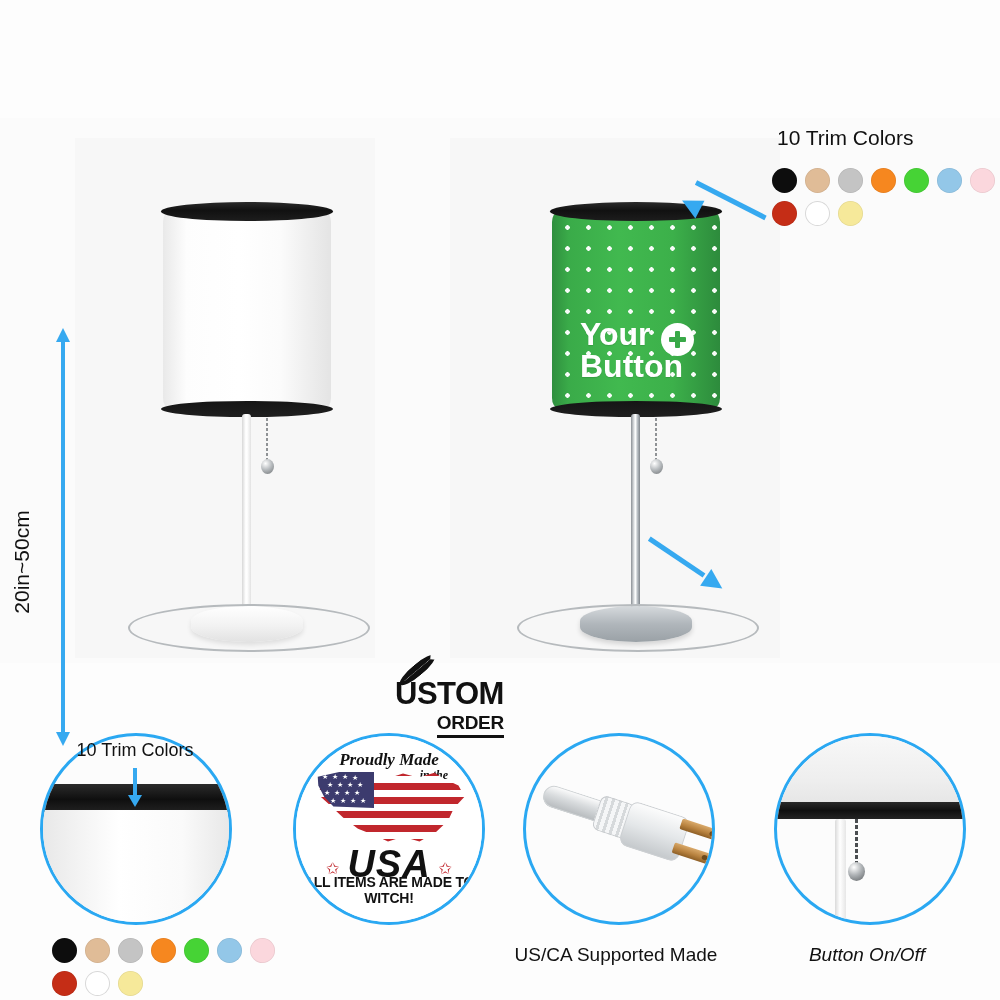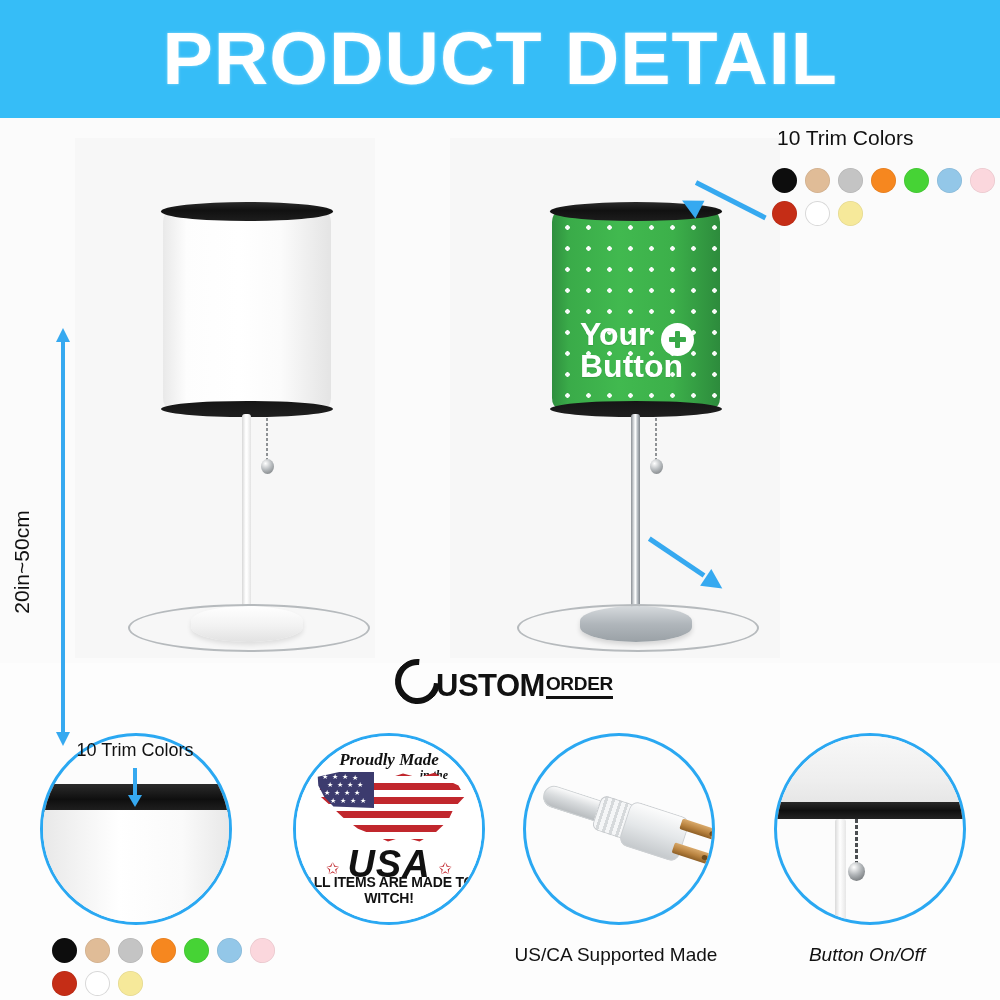--- a/index.html
+++ b/index.html
@@ -102,21 +102,21 @@
   
   .callout-text{position:absolute;font-size:20px;color:#111;white-space:nowrap;font-family:"Liberation Sans", sans-serif;}
   .arrow-line{position:absolute;height:5px;background:#36a9f0;transform-origin:left center;}
   .arrow-head{position:absolute;width:0;height:0;}
 
   
   .sw-row{position:absolute;display:flex;gap:8px;flex-wrap:wrap;width:236px;}
   .sw{width:25px;height:25px;border-radius:50%;box-shadow:0 0 0 0.8px rgba(0,0,0,.07) inset;}
 
   
-  .brand{position:absolute;left:395px;top:664px;height:40px;display:flex;align-items:flex-end;}
+  .brand{position:absolute;left:395px;top:664px;height:40px;display:flex;align-items:flex-start;flex-direction:column;}
   .brand-c{width:33px;height:33px;border-radius:50%;border:6px solid #111;
     border-right-color:transparent;transform:rotate(-40deg);margin-right:-4px;}
   .brand-main{font-size:31px;font-weight:bold;letter-spacing:-0.5px;color:#111;font-family:"Liberation Sans", sans-serif;}
   .brand-sub{font-size:19px;font-weight:bold;color:#111;letter-spacing:-0.3px;
     border-bottom:3px solid #111;padding-bottom:1px;margin-left:1px;align-self:flex-end;margin-bottom:5px;
     font-family:"Liberation Sans", sans-serif;}
 
   
   .circ{position:absolute;width:186px;height:186px;border-radius:50%;
     border:3px solid #2aa8f2;background:#fcfcfc;overflow:hidden;}
@@ -166,23 +166,20 @@
   .bt-chain{position:absolute;left:78px;top:83px;width:3px;height:46px;
     background-image:repeating-linear-gradient(180deg,#4a4d50 0 4px,rgba(255,255,255,0) 4px 6px);}
   .bt-ball{position:absolute;left:71px;top:126px;width:17px;height:19px;border-radius:50%;
     background:radial-gradient(circle at 35% 28%,#ffffff,#aeb2b5 45%,#5e6265);}
 </style>
 </head>
 <body>
 
 <div class="page">
 
-  <div class="banner">
-    <div class="banner-title">PRODUCT DETAIL</div>
-  </div>
 
   <div class="stage">
 
     <div class="soft" style="left:75px;top:20px;width:300px;height:520px;"></div>
     <div class="soft" style="left:450px;top:20px;width:330px;height:520px;"></div>
 
     <div class="dim-label h-dim-text">7in~18cm</div>
     <div class="h-dim">
       <div class="ar-l"></div>
         <div class="bar"></div>

